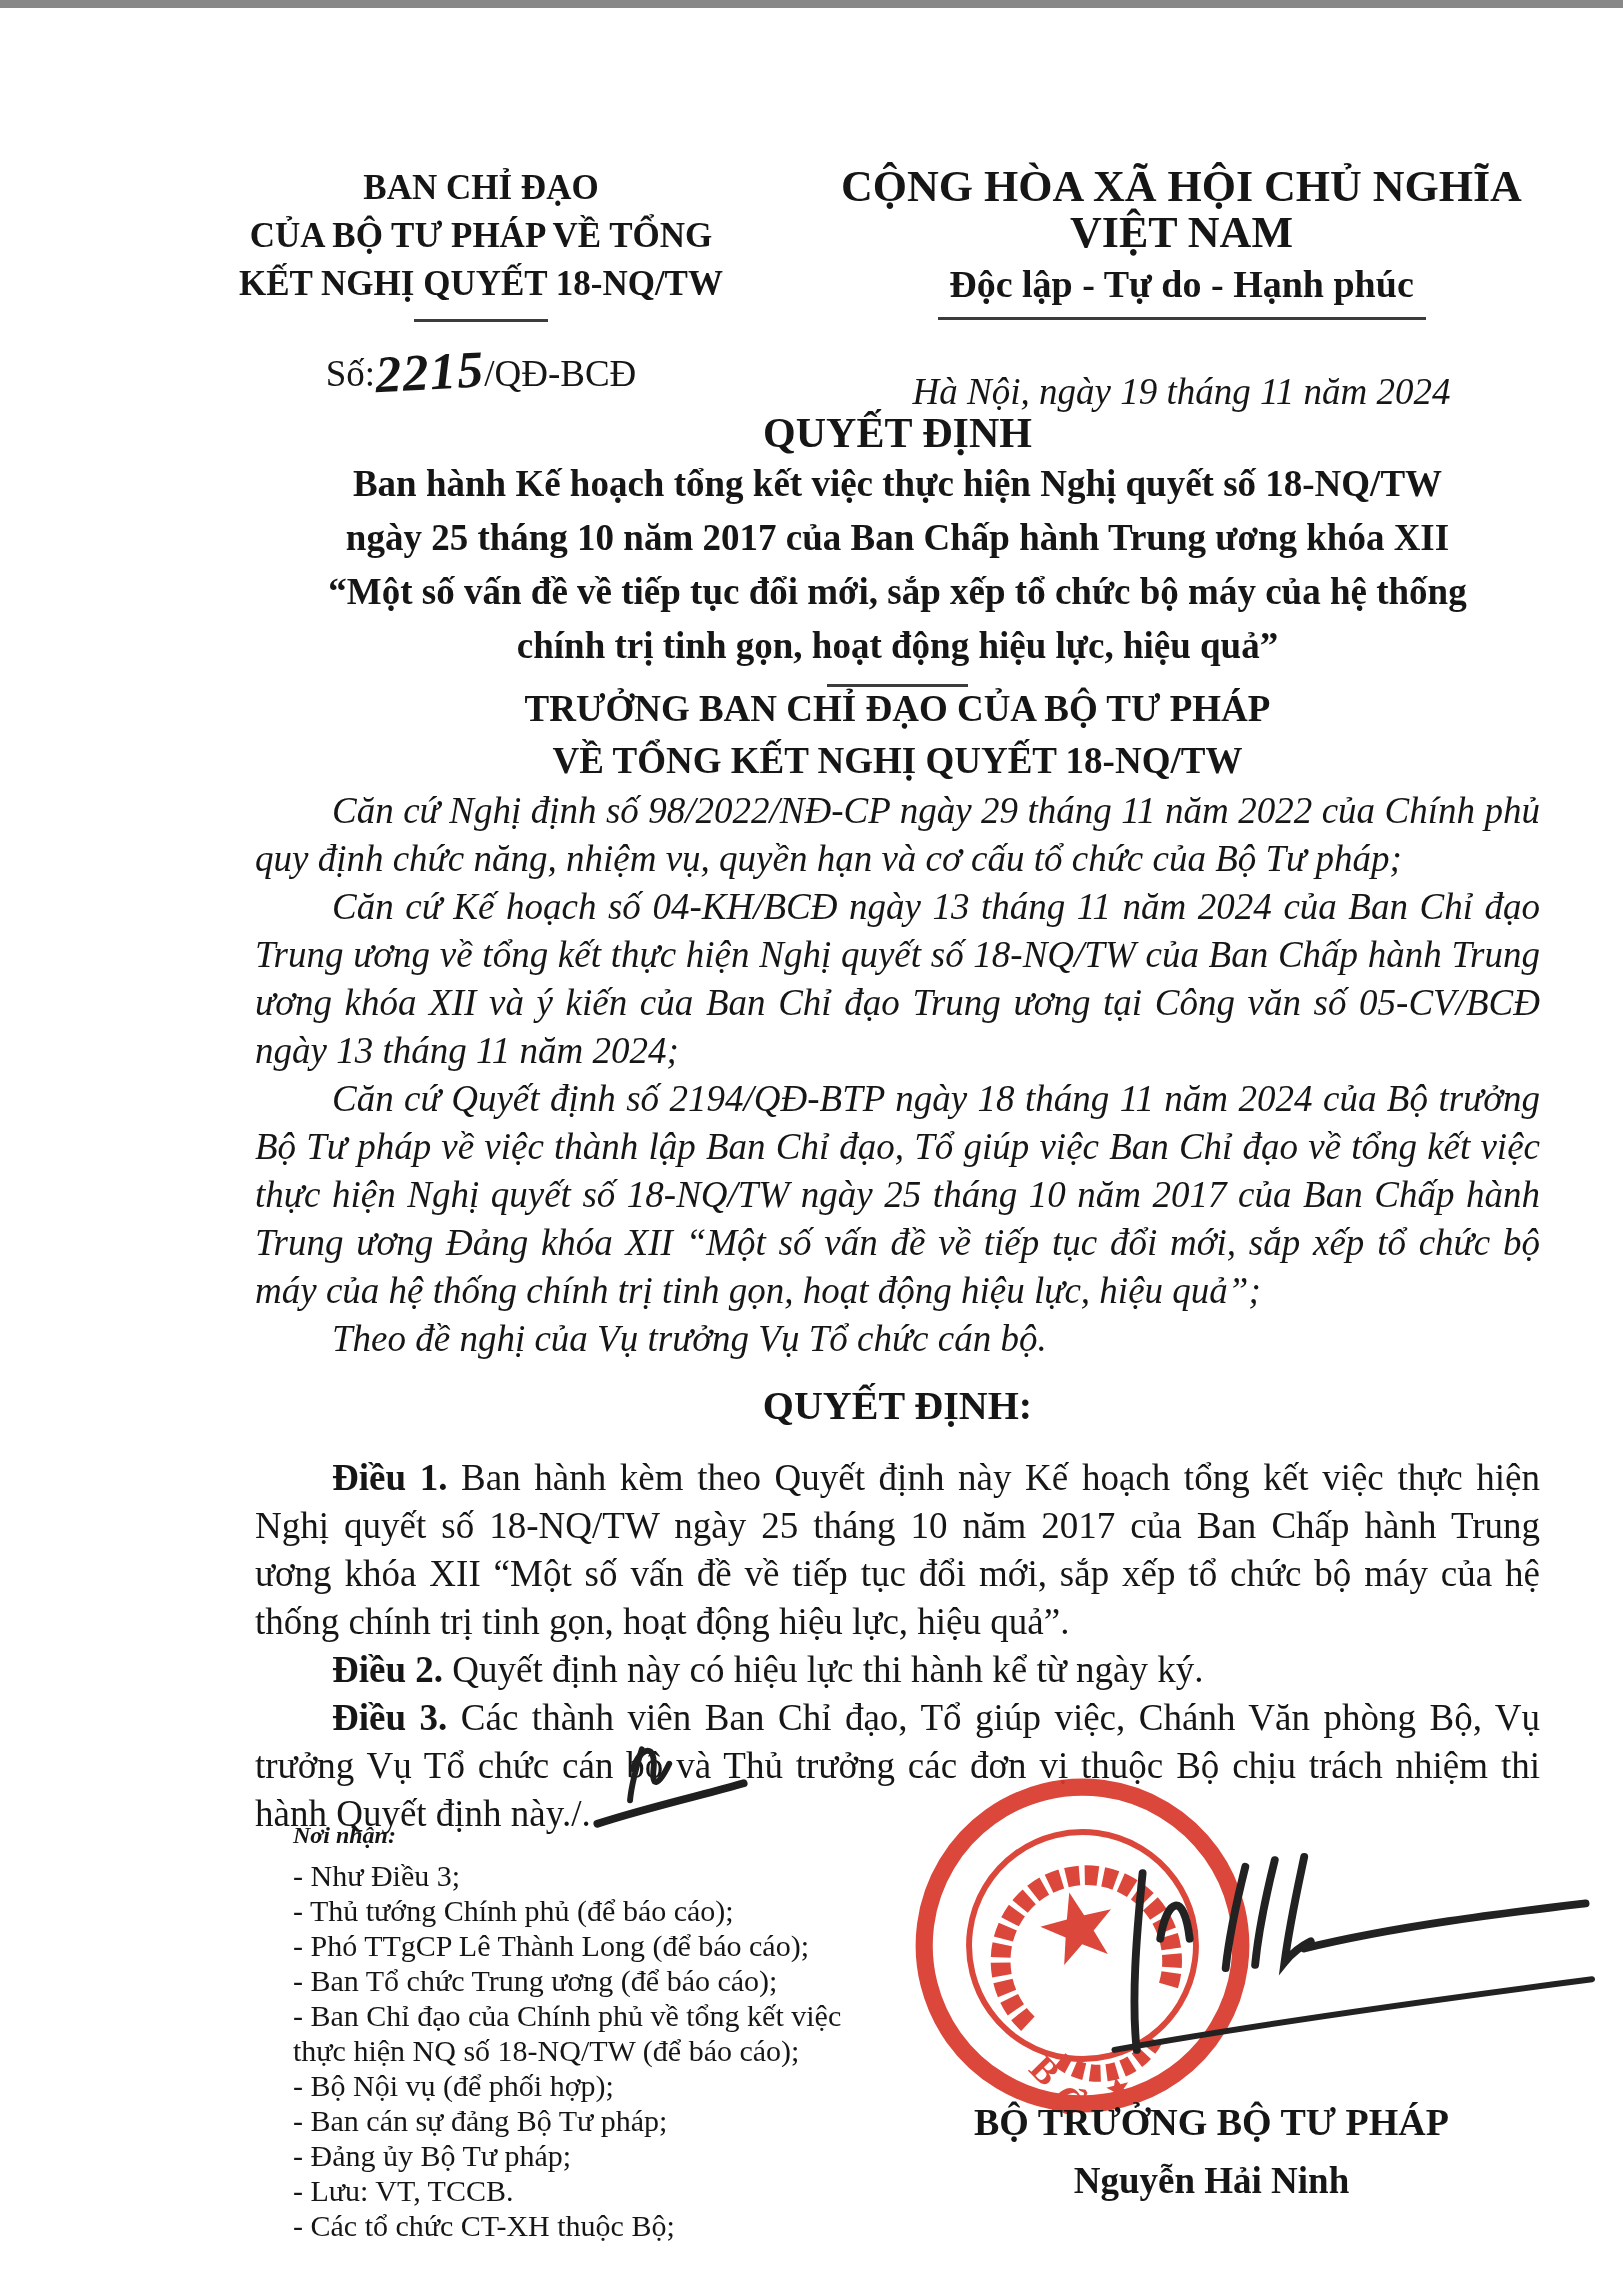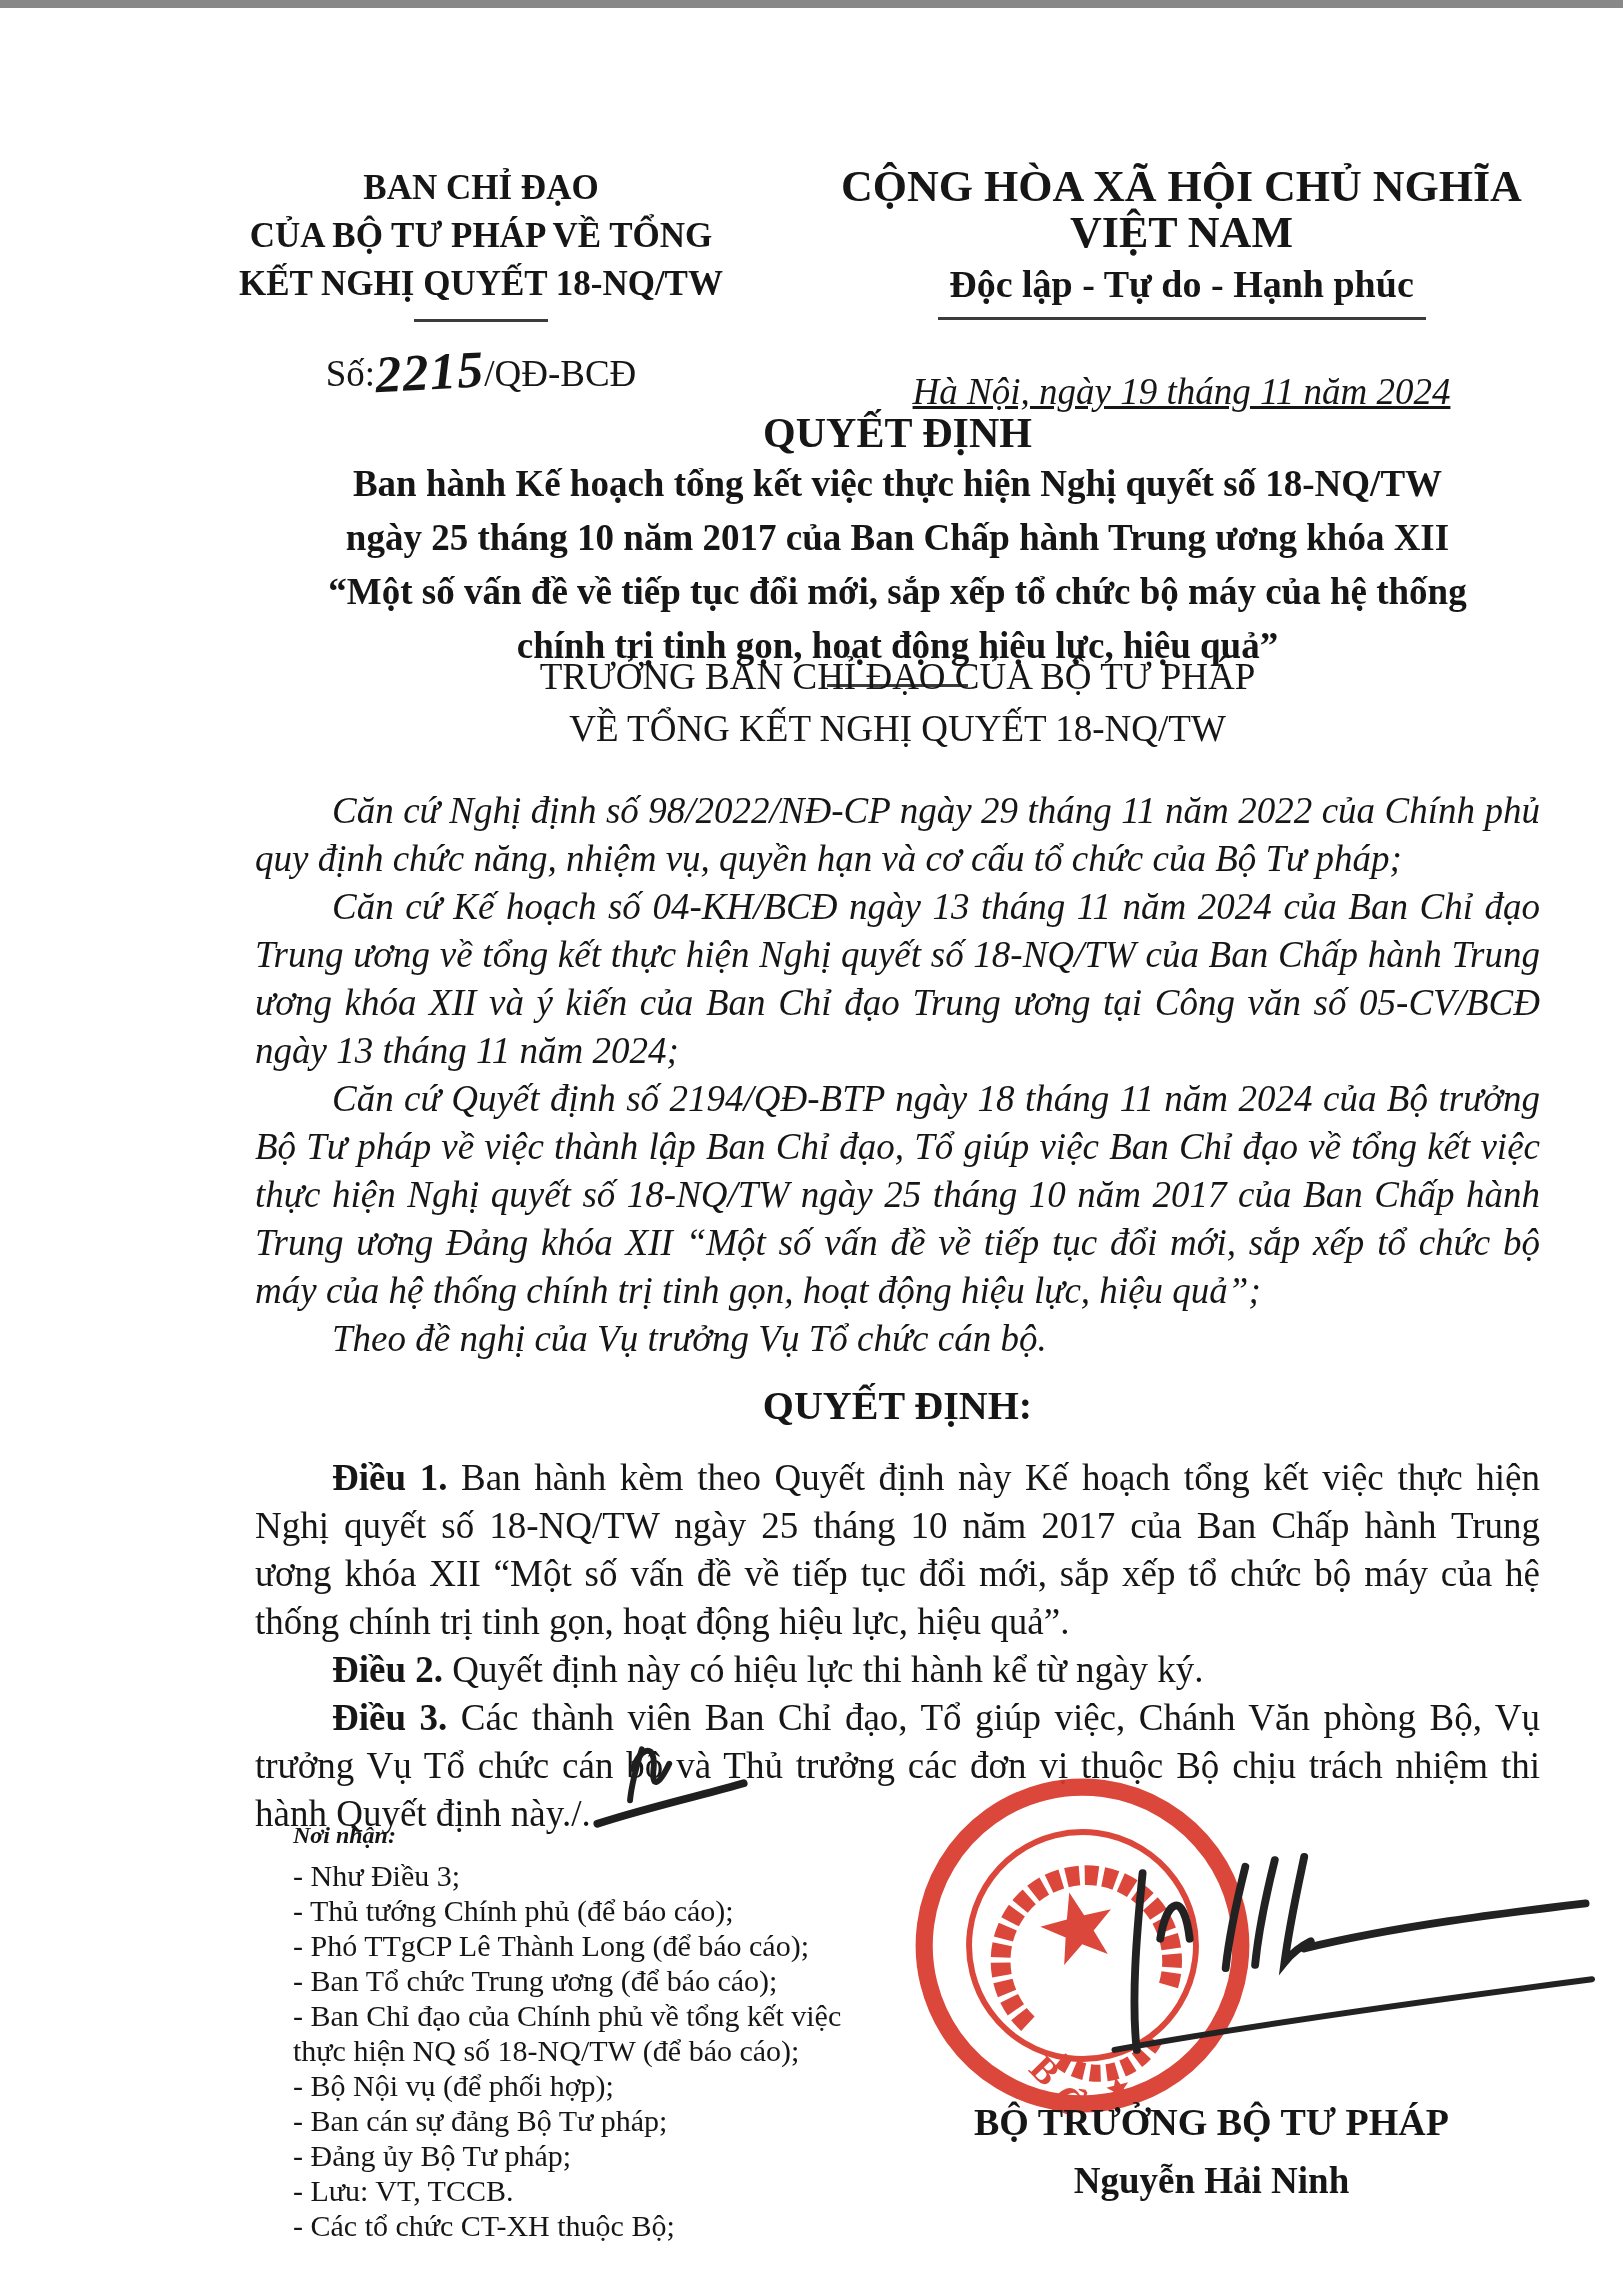--- a/index.html
+++ b/index.html
@@ -12,28 +12,28 @@
   .hdr-left { position:absolute; left:193px; top:156px; width:576px; text-align:center; }
   .org-line { font-weight:bold; font-size:35px; line-height:48px; }
   .org-rule { width:134px; height:3.3px; background:#3c3c3c; margin:10.5px auto 0; }
   .doc-no { margin-top:17px; font-size:37px; }
   .hw-number { display:inline-block; font-size:52px; font-weight:bold; font-style:italic;
                letter-spacing:1.3px; transform:rotate(-3deg) translateY(3.3px); }
   .hdr-right { position:absolute; left:792px; top:156px; width:779px; text-align:center; }
   .motto1 { font-weight:bold; font-size:44px; line-height:46px; }
   .motto2 { font-weight:bold; font-size:38px; line-height:48px; margin-top:3.9px; }
   .motto-rule { width:488px; height:3.3px; background:#3c3c3c; margin:9.2px auto 0; }
-  .dateline { font-style:italic; font-size:37px; margin-top:50px;text-decoration:underline; }
+  .dateline { font-style:italic; font-size:37px; margin-top:50px; }
   
   .title-block { position:absolute; left:255px; top:401px; width:1285px; text-align:center; }
   .title-h { font-weight:bold; font-size:42px; line-height:48px; }
   .title-sub div { font-weight:bold; font-size:37px; line-height:54px; }
   .title-rule { width:141px; height:3.9px; background:#3c3c3c; margin:10.5px auto 0; }
-  .authority { position:absolute; left:255px; top:643px; width:1285px; text-align:center;
-               font-weight:normal; font-size:37px; line-height:52px; }
+  .authority { position:absolute; left:255px; top:675px; width:1285px; text-align:center;
+               font-weight:bold; font-size:37px; line-height:52px; }
   
   .bodycol { position:absolute; left:255px; top:779px; width:1285px;
              font-size:37px; line-height:48px; text-align:justify; }
   .preamble p { margin:0; font-style:italic; text-indent:77px; }
   .decree-h { text-align:center; font-weight:bold; font-size:40px; line-height:52px;
               margin:17px 0 22px 0; }
   .articles p { margin:0; text-indent:77px; }
   .art-label { font-weight:bold; }
   
   .recipients { position:absolute; left:293px; top:1808px; width:576px; }

